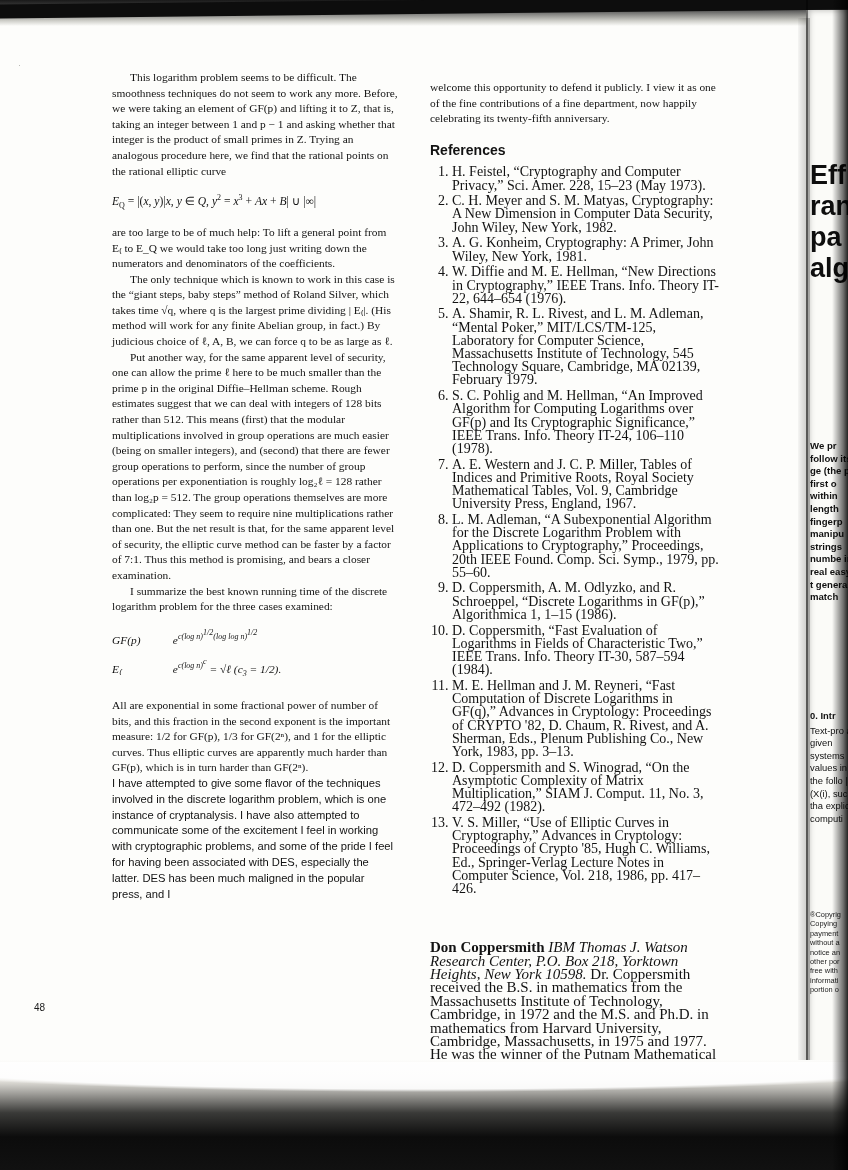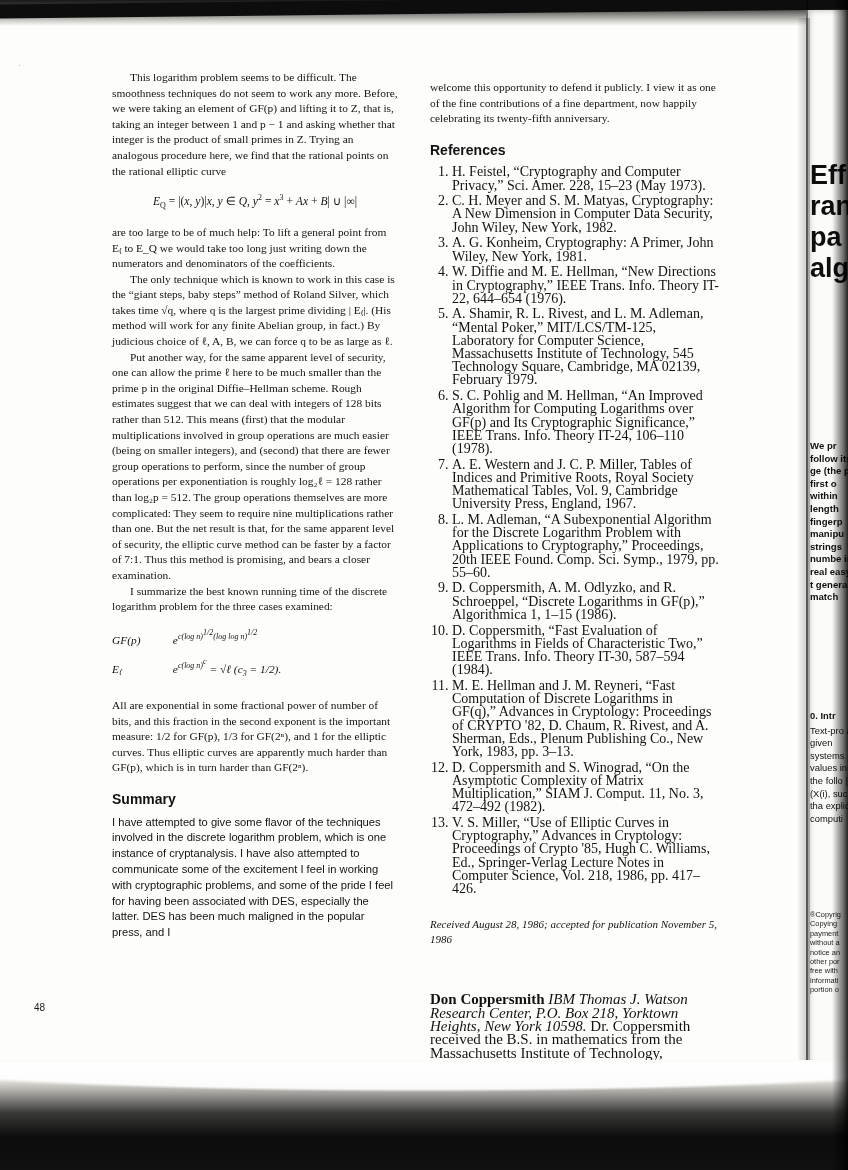--- a/index.html
+++ b/index.html
@@ -65,21 +65,21 @@
     color: #121212;
   }
   .col-left  { left: 112px; top: 70px;  width: 286px; }
   .col-right { left: 430px; top: 80px;  width: 290px; }
 
   p { margin: 0 0 0 0; text-indent: 18px; }
   p.noindent { text-indent: 0; }
   p + p { margin-top: 0px; }
 
   .eq {
-    text-align: center;
+    text-align: left;
     margin: 11px 0 11px 0;
     font-family: "Liberation Serif", serif;
     font-size: 11.6px;
   }
   .ital { font-style: italic; }
   .sup { font-size: 8px; vertical-align: super; }
   .sub { font-size: 8px; vertical-align: sub; }
 
   h2.head {
     font-family: "Liberation Sans", sans-serif;
@@ -249,21 +249,20 @@
         <span class="rhs">e<span class="sup">c(log n)<span class="sup">1/2</span>(log log n)<span class="sup">1/2</span></span></span>
       </div>
       <div>
         <span class="lhs">E₍</span>
         <span class="rhs">e<span class="sup">c(log n)<span class="sup">c</span></span> = √<span class="ital">ℓ</span> (c<span class="sub">3</span> = 1/2).</span>
       </div>
     </div>
 
     <p class="noindent">All are exponential in some fractional power of number of bits, and this fraction in the second exponent is the important measure: 1/2 for GF(p), 1/3 for GF(2ⁿ), and 1 for the elliptic curves. Thus elliptic curves are apparently much harder than GF(p), which is in turn harder than GF(2ⁿ).</p>
 
-    <h2 class="head">Summary</h2>
     <p class="noindent sans" style="font-size:11.2px;line-height:15.8px;">I have attempted to give some flavor of the techniques involved in the discrete logarithm problem, which is one instance of cryptanalysis. I have also attempted to communicate some of the excitement I feel in working with cryptographic problems, and some of the pride I feel for having been associated with DES, especially the latter. DES has been much maligned in the popular press, and I</p>
   </div>
 
   <div class="col col-right">
     <p class="noindent">welcome this opportunity to defend it publicly. I view it as one of the fine contributions of a fine department, now happily celebrating its twenty-fifth anniversary.</p>
 
     <h2 class="head">References</h2>
 
     <ol class="refs">
       <li>H. Feistel, “Cryptography and Computer Privacy,” Sci. Amer. 228, 15–23 (May 1973).</li>
@@ -274,21 +273,20 @@
       <li>S. C. Pohlig and M. Hellman, “An Improved Algorithm for Computing Logarithms over GF(p) and Its Cryptographic Significance,” IEEE Trans. Info. Theory IT-24, 106–110 (1978).</li>
       <li>A. E. Western and J. C. P. Miller, Tables of Indices and Primitive Roots, Royal Society Mathematical Tables, Vol. 9, Cambridge University Press, England, 1967.</li>
       <li>L. M. Adleman, “A Subexponential Algorithm for the Discrete Logarithm Problem with Applications to Cryptography,” Proceedings, 20th IEEE Found. Comp. Sci. Symp., 1979, pp. 55–60.</li>
       <li>D. Coppersmith, A. M. Odlyzko, and R. Schroeppel, “Discrete Logarithms in GF(p),” Algorithmica 1, 1–15 (1986).</li>
       <li>D. Coppersmith, “Fast Evaluation of Logarithms in Fields of Characteristic Two,” IEEE Trans. Info. Theory IT-30, 587–594 (1984).</li>
       <li>M. E. Hellman and J. M. Reyneri, “Fast Computation of Discrete Logarithms in GF(q),” Advances in Cryptology: Proceedings of CRYPTO '82, D. Chaum, R. Rivest, and A. Sherman, Eds., Plenum Publishing Co., New York, 1983, pp. 3–13.</li>
       <li>D. Coppersmith and S. Winograd, “On the Asymptotic Complexity of Matrix Multiplication,” SIAM J. Comput. 11, No. 3, 472–492 (1982).</li>
       <li>V. S. Miller, “Use of Elliptic Curves in Cryptography,” Advances in Cryptology: Proceedings of Crypto '85, Hugh C. Williams, Ed., Springer-Verlag Lecture Notes in Computer Science, Vol. 218, 1986, pp. 417–426.</li>
     </ol>
 
-    <div class="received">Received August 28, 1986; accepted for publication November 5, 1986</div>
 
     <div class="bio">
       <span class="b">Don Coppersmith</span>
       <span class="it">IBM Thomas J. Watson Research Center, P.O. Box 218, Yorktown Heights, New York 10598.</span>
       <span>Dr. Coppersmith received the B.S. in mathematics from the Massachusetts Institute of Technology, Cambridge, in 1972 and the M.S. and Ph.D. in mathematics from Harvard University, Cambridge, Massachusetts, in 1975 and 1977. He was the winner of the Putnam Mathematical Contest in 1968, 1969, 1970, and 1971. He is currently manager of the Theory of Computation group at the Thomas J. Watson Research Center, where he has been a Research Staff Member since 1977. His research interests include cryptography, computational complexity, combinatorics, and coding theory.</span>
     </div>
   </div>
 
   <div class="page-number">48</div>
   <div class="footer-left">D. COPPERSMITH</div>

